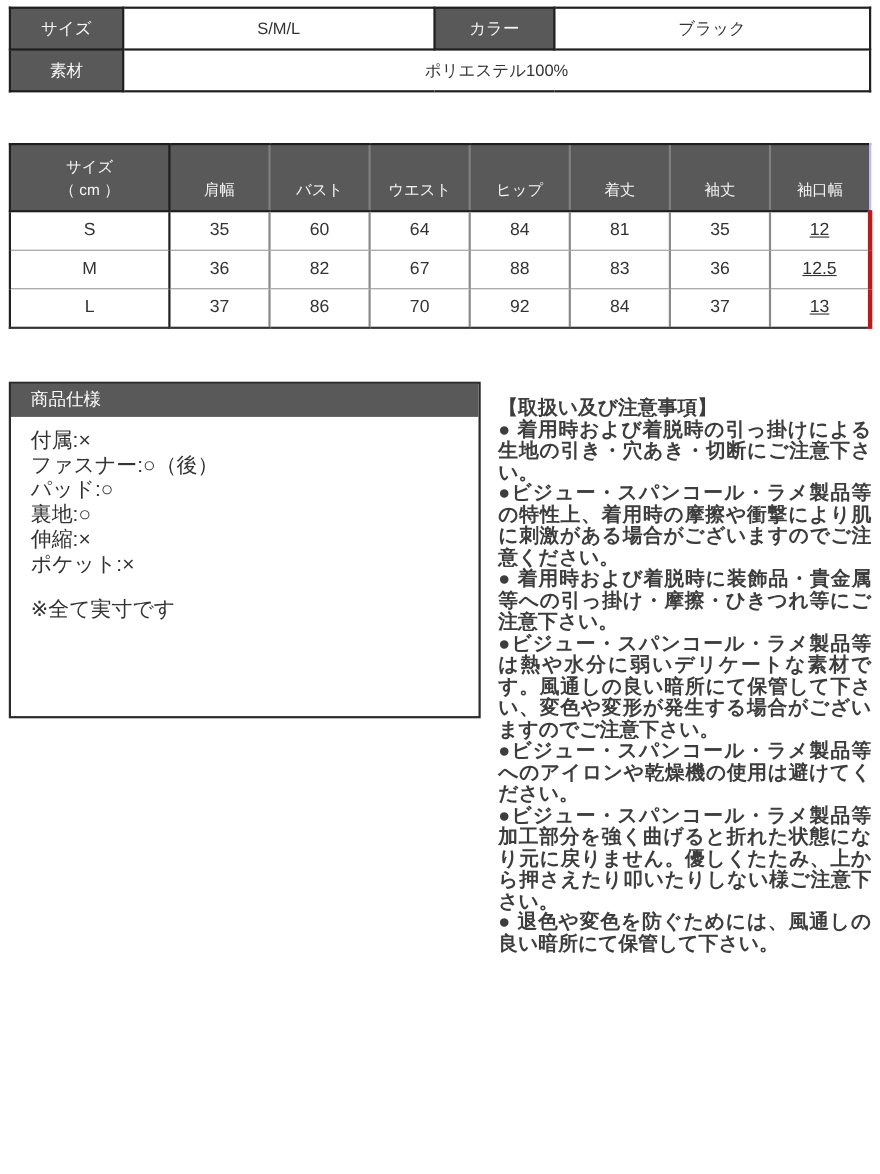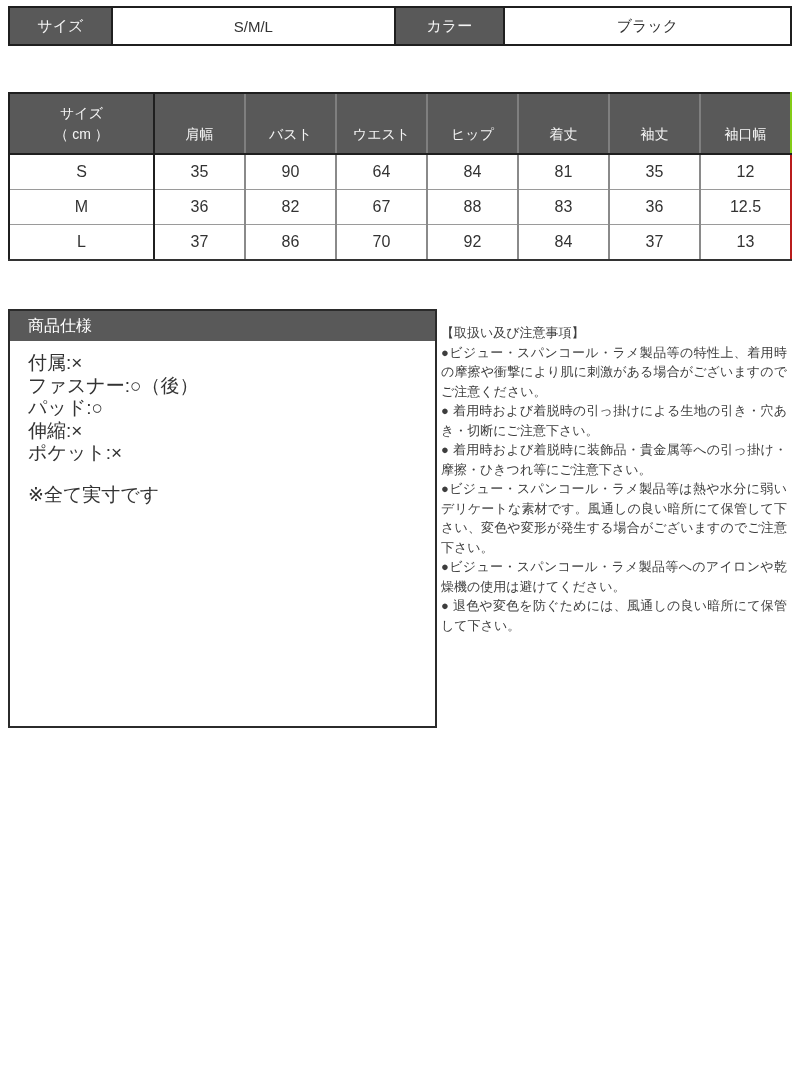--- a/index.html
+++ b/index.html
@@ -66,44 +66,44 @@
     border-top: 2px solid #1f1f1f;
     border-bottom: 2px solid #1f1f1f;
   }
   table.size-chart tr.head th.corner {
     border-left: 2px solid #1f1f1f;
     border-right: 2px solid #1f1f1f;
     vertical-align: middle;
     padding-bottom: 0;
     line-height: 21px;
   }
-  table.size-chart tr.head th:last-child { border-right: 2px solid #84cc16; font-family: Liberation Serif, serif; }
+  table.size-chart tr.head th:last-child { border-right: 2px solid #c4b5fd; font-family: Liberation Serif, serif; }
   table.size-chart td {
     height: 34px;
     font-size: 16px;
     border-left: 2px solid #8a8a8a;
     border-bottom: 1px solid #9a9a9a;
     background: #ffffff;
   }
   table.size-chart td.szname {
     border-left: 2px solid #1f1f1f;
     border-right: 2px solid #1f1f1f;
   }
-  table.size-chart td:last-child { border-right: 2px solid #b91c1c; }
+  table.size-chart td:last-child { border-right: 4px solid #b91c1c; text-decoration: underline; }
   table.size-chart tr:last-child td { border-bottom: 2px solid #333333; }
 
   
   .bottom {
     display: flex;
     margin: 48px 8px 0 8px;
     align-items: flex-start;
   }
   .spec-box {
     width: 429px;
-    height: 419px;
+    height: 306px;
     border: 2px solid #2b2b2b;
     box-sizing: border-box;
     flex: 0 0 auto;
   }
   .spec-title {
     background: #595959;
     color: #ffffff;
     height: 30px;
     line-height: 30px;
     padding-left: 18px;
@@ -112,27 +112,28 @@
   .spec-body {
     padding: 11px 14px 0 18px;
     font-size: 19px;
     line-height: 22.5px;
     color: #333333;
   }
   .spec-body p { margin: 0; }
   .spec-body p.note { margin-top: 19px; }
 
   .notes {
-    margin-left: 4px;
+    margin-left: 16px;
     margin-top: 14px;
     width: 346px;
-    font-size: 13px;
+    font-size: 18px;
     line-height: 19.5px;
     color: #3d3d3d;
     text-align: justify;
+    font-weight: bold;
   }
   .notes p { margin: 0; }
 </style>
 </head>
 <body>
 
 <div class="page">
 
   <table class="info-table">
     <colgroup>
@@ -140,20 +141,24 @@
         <col class="it-c2">
         <col class="it-c3">
         <col class="it-c4">
     </colgroup>
     <tbody>
         <tr>
       <td class="hd">サイズ</td>
       <td>S/M/L</td>
       <td class="hd">カラー</td>
       <td>ブラック</td>
+    </tr>
+    <tr>
+      <td class="hd">素材</td>
+      <td colspan="3">ポリエステル100%</td>
     </tr>
   </tbody>
     </table>
 
   <table class="size-chart">
     <colgroup>
       <col class="sc-c1">
         <col class="sc-c">
         <col class="sc-c">
         <col class="sc-c">
@@ -172,21 +177,21 @@
       <th>バスト</th>
       <th>ウエスト</th>
       <th>ヒップ</th>
       <th>着丈</th>
       <th>袖丈</th>
       <th>袖口幅</th>
     </tr>
     <tr>
       <td class="szname">S</td>
       <td>35</td>
-      <td>90</td>
+      <td>60</td>
       <td>64</td>
       <td>84</td>
       <td>81</td>
       <td>35</td>
       <td>12</td>
     </tr>
     <tr>
       <td class="szname">M</td>
       <td>36</td>
       <td>82</td>
@@ -210,30 +215,32 @@
     </table>
 
   <div class="bottom">
 
     <div class="spec-box">
       <div class="spec-title">商品仕様</div>
       <div class="spec-body">
         <p>付属:×</p>
         <p>ファスナー:○（後）</p>
         <p>パッド:○</p>
+        <p>裏地:○</p>
         <p>伸縮:×</p>
         <p>ポケット:×</p>
         <p class="note">※全て実寸です</p>
       </div>
     </div>
 
     <div class="notes">
       <p>【取扱い及び注意事項】</p>
+      <p>● 着用時および着脱時の引っ掛けによる生地の引き・穴あき・切断にご注意下さい。</p>
       <p>●ビジュー・スパンコール・ラメ製品等の特性上、着用時の摩擦や衝撃により肌に刺激がある場合がございますのでご注意ください。</p>
-      <p>● 着用時および着脱時の引っ掛けによる生地の引き・穴あき・切断にご注意下さい。</p>
       <p>● 着用時および着脱時に装飾品・貴金属等への引っ掛け・摩擦・ひきつれ等にご注意下さい。</p>
       <p>●ビジュー・スパンコール・ラメ製品等は熱や水分に弱いデリケートな素材です。風通しの良い暗所にて保管して下さい、変色や変形が発生する場合がございますのでご注意下さい。</p>
       <p>●ビジュー・スパンコール・ラメ製品等へのアイロンや乾燥機の使用は避けてください。</p>
+      <p>●ビジュー・スパンコール・ラメ製品等加工部分を強く曲げると折れた状態になり元に戻りません。優しくたたみ、上から押さえたり叩いたりしない様ご注意下さい。</p>
       <p>● 退色や変色を防ぐためには、風通しの良い暗所にて保管して下さい。</p>
     </div>
 
   </div>
 </div>
 
 </body></html>

